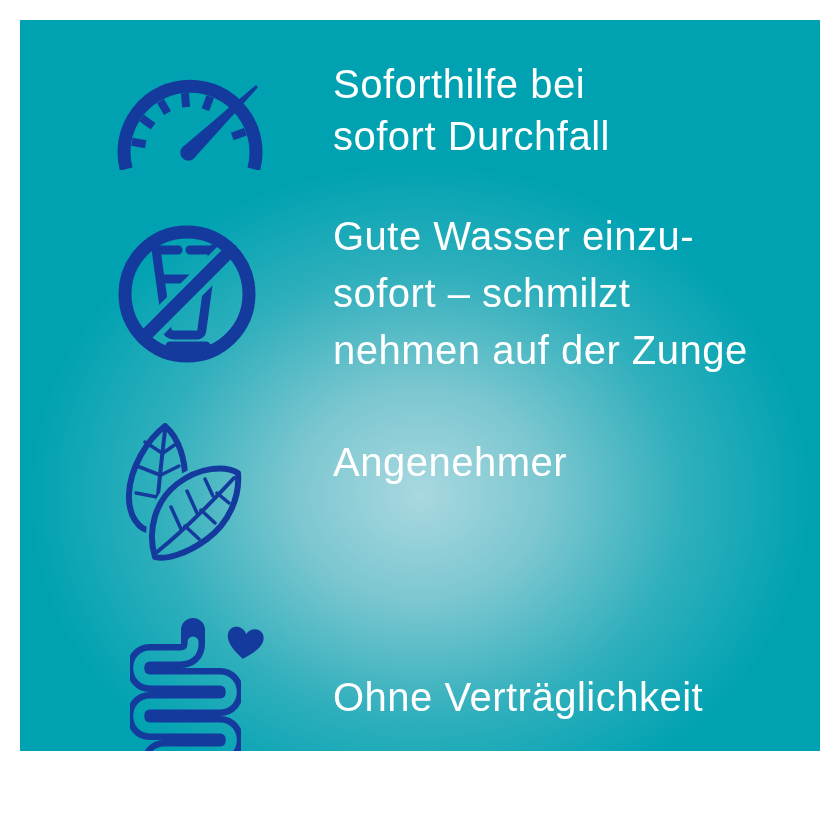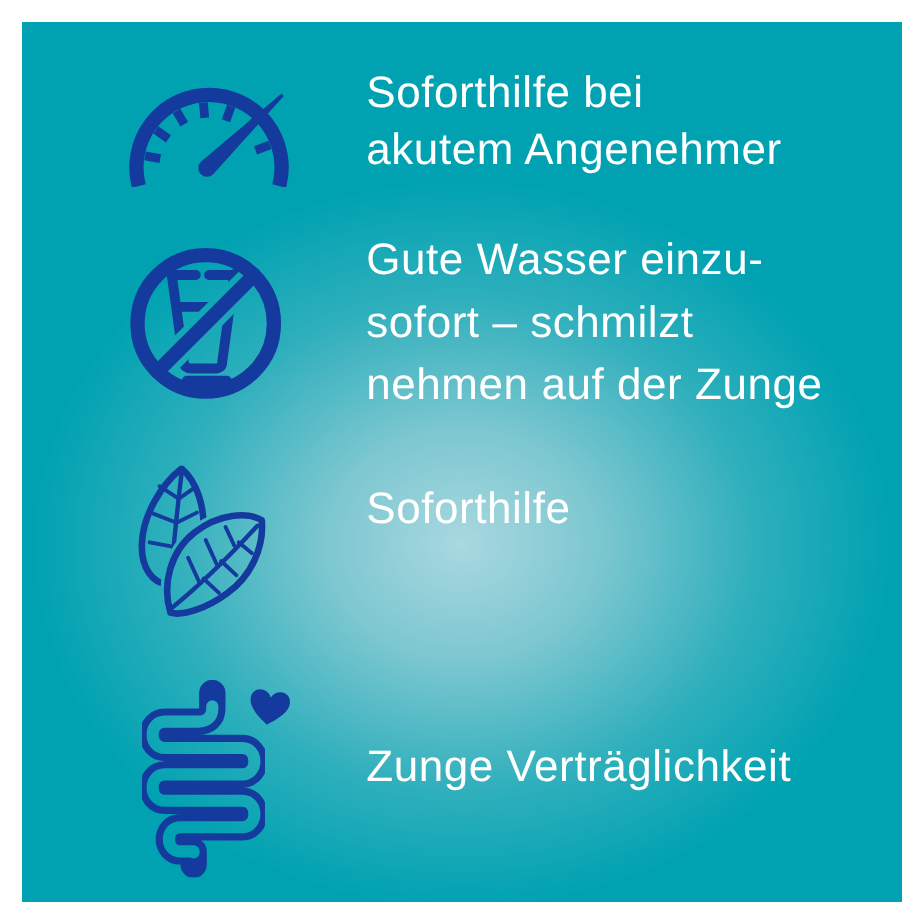--- a/index.html
+++ b/index.html
@@ -1,16 +1,16 @@
 <!DOCTYPE html>
 <html style="--frame: #ffffff; --teal: #00a2b2; --glow: #a9d8e0; --blue: #153a9d; --white: #ffffff;"><head>
 <meta charset="utf-8">
 <style>
   html,body{margin:0;padding:0;background:#ffffff;}
-  .frame{width:840px;height:840px;box-sizing:border-box;padding:20px;background:var(--frame,#ffffff);}
+  .frame{width:840px;height:751px;box-sizing:border-box;padding:20px;background:var(--frame,#ffffff);}
   .panel{position:relative;width:800px;height:800px;overflow:hidden;
     background:radial-gradient(ellipse 390px 330px at 400px 475px,
       var(--glow,#a9d8e0) 0%, #7cc7d0 32%, #2fafbc 68%, rgba(0,162,178,0) 100%),
       var(--teal,#00a2b2);}
   .icon{position:absolute;color:var(--blue,#153a9d);}
   .icon svg{display:block;width:100%;height:100%;}
   .txt{position:absolute;left:313px;color:var(--white,#ffffff);
     font-family:"Liberation Sans", sans-serif;font-size:40px;font-weight:400;
     letter-spacing:0.5px;white-space:nowrap;}
   .t1{top:38px;line-height:52px;}
@@ -31,21 +31,21 @@
 
     <div class="icon i1">
       <svg viewBox="0 0 160 100" aria-hidden="true">
         <path class="stroke" stroke-width="13" d="M 14.2,99.1 A 66 66 0 1 1 141.8,99.1"></path>
         <path class="stroke" stroke-width="8" d="M19.9,71.7 L33.7,74.2 M29.7,48.1 L41.1,56.2 M48.5,30.9 L55.5,43 M72.9,23.2 L74.1,37.2 M98.2,26.6 L93.4,39.7 M119.7,40.3 L109.8,50.2 M133.4,61.8 L120.3,66.6"></path>
         <path fill="currentColor" d="M 81.6,88.7 L 146,17.2 L 144,15 L 70.4,77.3 A 8 8 0 0 0 81.6,88.7 Z"></path>
       </svg>
     </div>
     <div class="txt t1">
       <div>Soforthilfe bei</div>
-      <div>akutem Angenehmer</div>
+      <div>sofort Durchfall</div>
     </div>
 
     <div class="icon i2">
       <svg viewBox="0 0 150 150" aria-hidden="true">
         <mask id="slashgap">
           <rect width="150" height="150" fill="#fff"></rect>
           <path d="M 25,125 L 125,25" stroke="#000" stroke-width="24" stroke-linecap="round" fill="none"></path>
         </mask>
         <circle class="stroke" cx="75" cy="75" r="62" stroke-width="13"></circle>
         <g mask="url(#slashgap)">
@@ -75,31 +75,31 @@
           <path class="stroke" stroke-width="3.5" stroke-linecap="round" d="M 37,30 L 20,19 M 35,52 L 12,43 M 32,74 L 11,70 M 38,30 L 51,21 M 36,52 L 54,43 M 33,74 L 50,68"></path>
         </g>
         <g>
           <path class="stroke" stroke-width="6" stroke-linejoin="round" d="M 30,134 C 22,108 30,78 52,61 C 74,44 100,42 113,50 C 115,74 104,100 82,116 C 62,131 40,137 30,134 Z"></path>
           <path class="stroke" stroke-width="4" stroke-linecap="round" d="M 32,129 C 58,108 86,80 109,55"></path>
           <path class="stroke" stroke-width="3.5" stroke-linecap="round" d="M 56,106 L 46,84 M 72,90 L 62,68 M 88,73 L 80,56 M 60,103 L 74,116 M 76,87 L 90,100 M 92,70 L 104,80"></path>
         </g>
       </svg>
     </div>
     <div class="txt t3">
-      <div>Soforthilfe</div>
+      <div>Angenehmer</div>
     </div>
 
     <div class="icon i4">
       <svg viewBox="0 0 170 180" aria-hidden="true">
         <mask id="gutcore">
           <rect width="170" height="180" fill="#fff"></rect>
           <path fill="none" stroke="#000" stroke-width="11" stroke-linecap="round" stroke-linejoin="round" d="M 93,24 L 93,26 C 93,34 88,38 80,38 L 50,38 C 35,38 35,62 50,62 L 120,62 C 135,62 135,86 120,86 L 50,86 C 35,86 35,110 50,110 L 120,110 C 135,110 135,134 120,134 L 64,134 C 50,134 50,156 64,156 L 76,156 L 76,157"></path>
         </mask>
         <path class="stroke" stroke-width="24" stroke-linecap="round" stroke-linejoin="round" mask="url(#gutcore)" d="M 93,12 L 93,26 C 93,34 88,38 80,38 L 50,38 C 35,38 35,62 50,62 L 120,62 C 135,62 135,86 120,86 L 50,86 C 35,86 35,110 50,110 L 120,110 C 135,110 135,134 120,134 L 64,134 C 50,134 50,156 64,156 L 76,156 L 76,168"></path>
         <path fill="currentColor" transform="rotate(8 145 24)" d="M 145,16 C 149,7 163,8 163,19 C 163,29 150,37 145,41 C 140,37 127,29 127,19 C 127,8 141,7 145,16 Z"></path>
       </svg>
     </div>
     <div class="txt t4">
-      <div>Zunge Verträglichkeit</div>
+      <div>Ohne Verträglichkeit</div>
     </div>
 
   </div>
 </div>
 
 </body></html>

